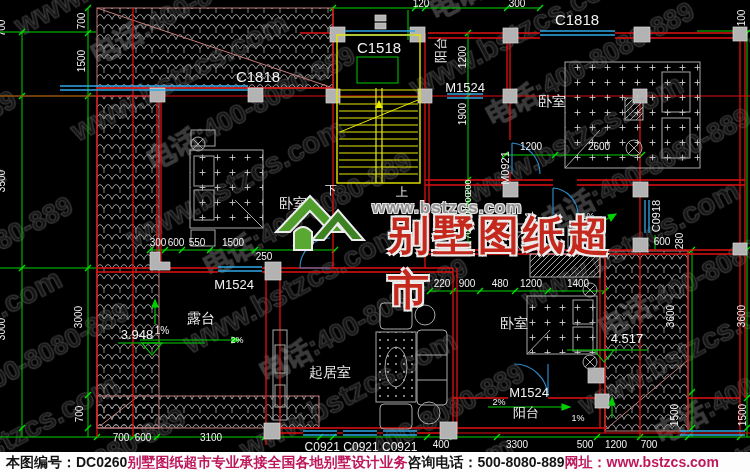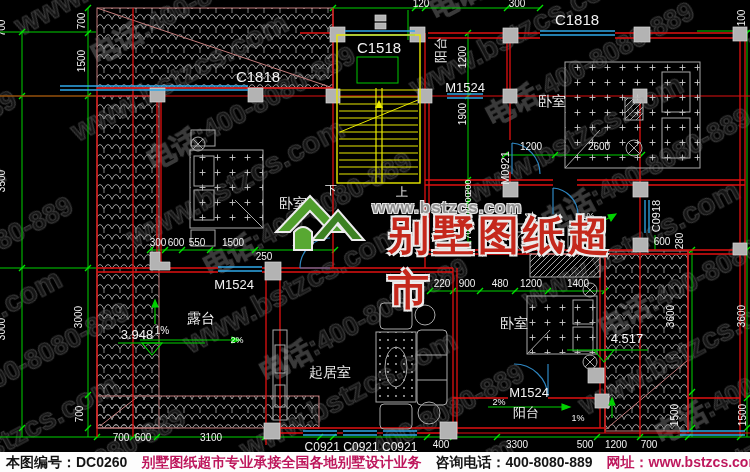--- a/index.html
+++ b/index.html
@@ -7,21 +7,21 @@
   #stage{position:relative;width:750px;height:472px;background:#000;}
   #plan{position:absolute;left:0;top:0;}
   
   #logo{position:absolute;left:272px;top:182px;width:360px;height:72px;pointer-events:none;}
   #logo .www{position:absolute;left:100px;top:16px;font-size:17px;font-weight:bold;color:#8f8f8f;
     letter-spacing:1px;text-shadow:1px 1px 0 #e5e5e5,-1px -1px 0 #e5e5e5,1px -1px 0 #e5e5e5,-1px 1px 0 #e5e5e5;}
   #logo .name{position:absolute;left:72px;top:26px;font-size:41px;font-weight:bold;color:#c5281c;
     letter-spacing:4px;text-shadow:2px 2px 0 #ececec,-2px -2px 0 #ececec,2px -2px 0 #ececec,-2px 2px 0 #ececec;margin-left:44px;}
   
   #footer{position:absolute;left:0;top:452px;width:750px;height:20px;background:#fdfdfd;
-    display:flex;align-items:center;gap:14px;padding:0 6px;box-sizing:border-box;white-space:nowrap;}
+    display:flex;align-items:center;padding:0 6px;box-sizing:border-box;white-space:nowrap;}
   #footer span{font-size:14px;font-weight:bold;line-height:20px;}
   .fk{color:#141414;} .fr{color:#be185d;}
 </style>
 </head>
 <body>
 
 <div id="stage">
 
 <svg id="plan" width="750" height="452" viewBox="0 0 750 452">
   <defs>
@@ -358,17 +358,17 @@
     <path d="M40,58 L66,28 L92,58 L80,58 L66,41 L52,58 Z" fill="#3c8122" stroke="#ececec" stroke-width="2"></path>
     <path d="M22,68 V50 Q31,40 40,50 V68 Z" fill="#58a832" stroke="#ececec" stroke-width="2"></path>
   </svg>
   <span class="www">www.bstzcs.com</span>
   <span class="name">别墅图纸超市</span>
 </div>
 
 <div id="footer">
   <span class="fk">本图编号：DC0260</span>
   <span class="fr">别墅图纸超市专业承接全国各地别墅设计业务</span>
-  <span class="fk">咨询电话：400-8080-889</span>
+  <span class="fk">咨询电话：500-8080-889</span>
   <span class="fr">网址：www.bstzcs.com</span>
 </div>
 
 </div>
 
 </body></html>

